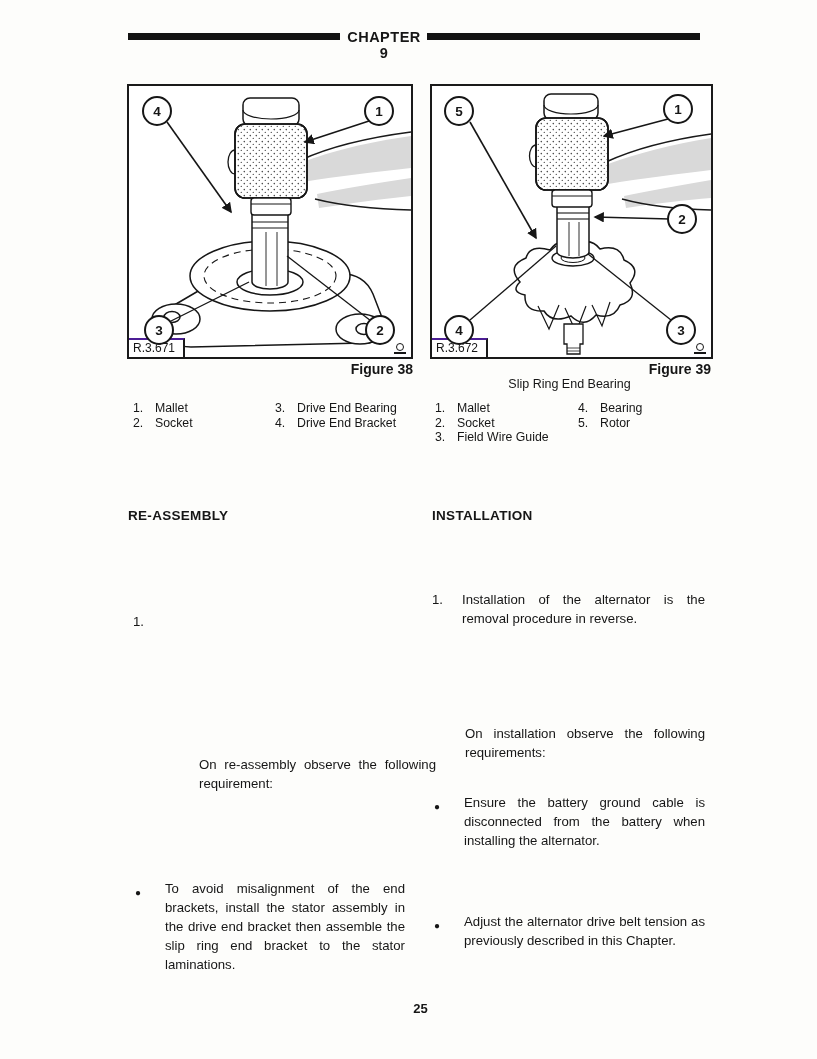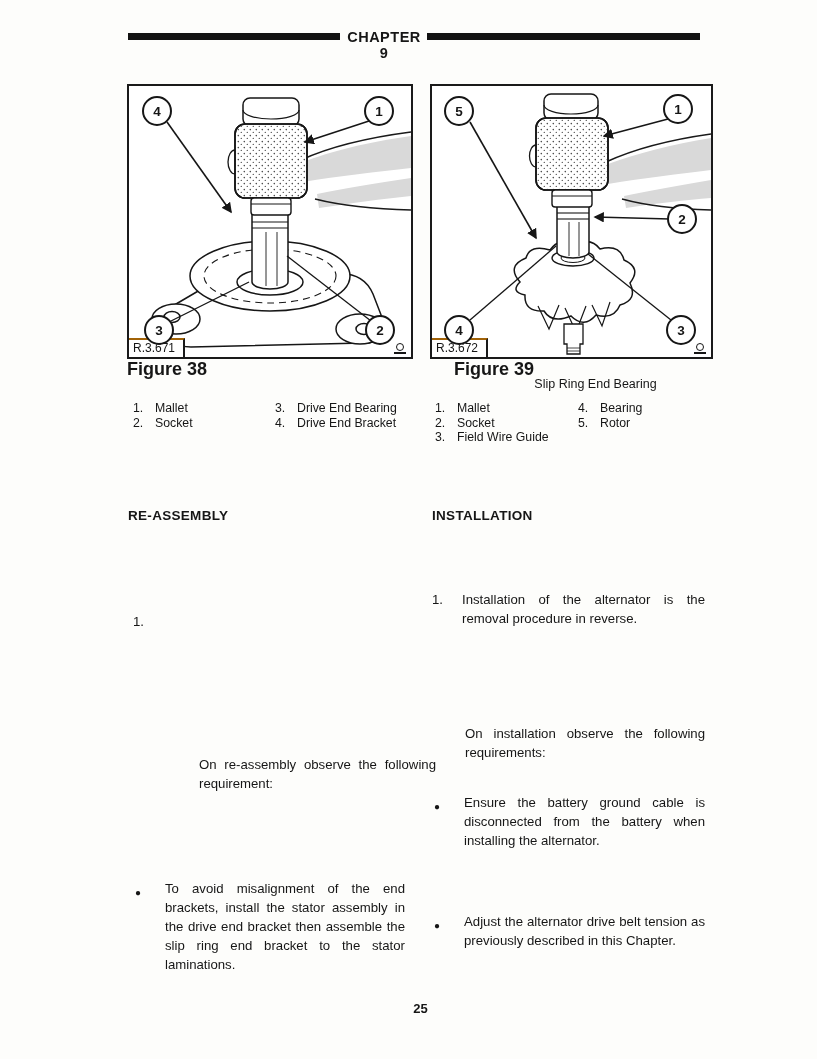--- a/index.html
+++ b/index.html
@@ -20,27 +20,27 @@
   }
   .figure-box svg{position:absolute; left:0; top:0;}
   .callout{
     position:absolute; width:26px; height:26px; border:2px solid #161616;
     border-radius:50%; background:#fff; display:flex; align-items:center;
     justify-content:center; font-weight:bold; font-size:13.5px;
     transform:translate(-50%,-50%); z-index:3;
   }
   .ref-label{
     position:absolute; left:0; bottom:0; background:#fff;
-    border-top:2px solid #a16207; border-right:2px solid #1a1a1a;
+    border-top:2px solid #4c1d95; border-right:2px solid #1a1a1a;
     font-size:12px; padding:1px 8px 2px 4px; z-index:2;
   }
   .logo-mark{position:absolute; right:5px; bottom:3px; width:12px; z-index:2;}
   .logo-mark .lm-circle{width:6px;height:6px;border:1.4px solid #161616;border-radius:50%;margin:0 auto;}
   .logo-mark .lm-base{border-top:2px solid #161616; margin-top:1px;}
-  .fig-title{font-weight:bold; font-size:18px; text-align:left; line-height:14px;}
+  .fig-title{font-weight:bold; font-size:14px; text-align:right; line-height:14px;}
   .fig-subtitle{font-size:12.5px; text-align:center; line-height:14px; margin-top:1px;}
   .parts{font-size:12.3px; line-height:14.5px;}
   .part-row{display:flex;}
   .part-num{width:22px; flex:none;}
   .section-heading{font-weight:bold; font-size:13.5px; letter-spacing:.3px;}
   .body-block{display:flex; font-size:13.2px; line-height:19px;}
   .num-col{width:30px; flex:none;}
   .bullet-col{width:30px; flex:none; font-size:10px; padding-top:4px;}
   .body-text{flex:1; text-align:justify;}
   .plain-para{font-size:13.2px; line-height:19px; text-align:justify;}
@@ -197,21 +197,21 @@
     <div class="part-row">
       <span class="part-num">3.</span>
       <span>Drive End Bearing</span>
     </div>
     <div class="part-row">
       <span class="part-num">4.</span>
       <span>Drive End Bracket</span>
     </div>
   </div>
 
-  <div class="abs" style="left:454px; top:362px; width:283px;">
+  <div class="abs" style="left:428px; top:362px; width:283px;">
     <div class="fig-title">Figure 39</div>
     <div class="fig-subtitle">Slip Ring End Bearing</div>
   </div>
   <div class="abs parts" style="left:435px; top:401px; width:140px;">
     <div class="part-row">
       <span class="part-num">1.</span>
       <span>Mallet</span>
     </div>
     <div class="part-row">
       <span class="part-num">2.</span>

